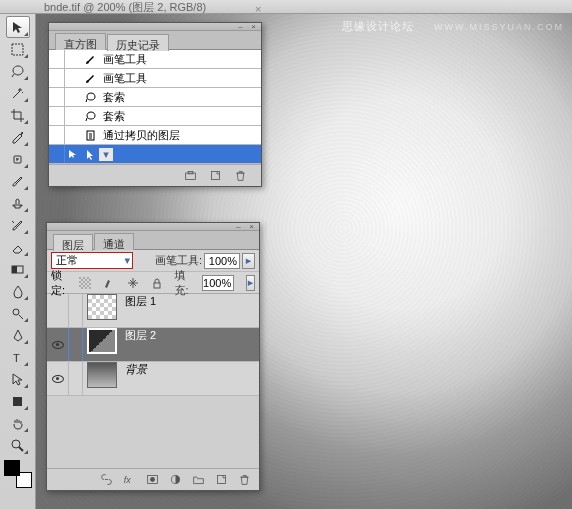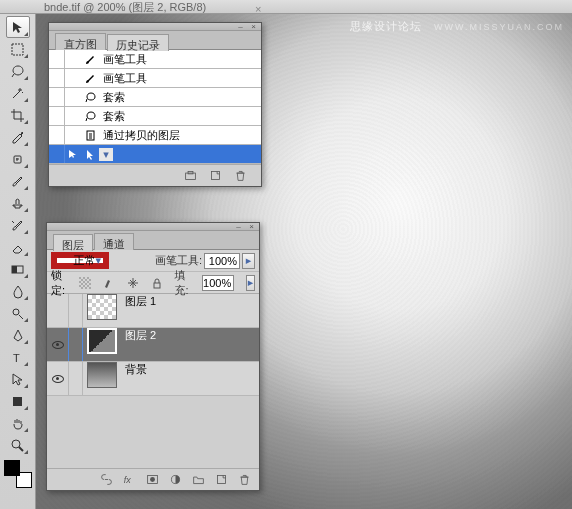--- a/index.html
+++ b/index.html
@@ -2,21 +2,21 @@
 <html><head>
 <meta charset="utf-8">
 <style>
 *{box-sizing:border-box;margin:0;padding:0;font-family:"Microsoft YaHei",sans-serif;font-size:11px;user-select:none}
 body{width:572px;height:509px;background:#888;position:relative;overflow:hidden}
 .canvas-bg{position:absolute;inset:0;background:radial-gradient(ellipse 420px 420px at 70% 40%,#f4f4f4 0%,#e8e8e8 25%,#c8c8c8 45%,#999 60%,#707070 80%);filter:contrast(1.05)}
 .canvas-bg::before{content:"";position:absolute;inset:0;background:repeating-radial-gradient(circle at 60% 45%,rgba(0,0,0,.015) 0 2px,transparent 2px 4px)}
 .titlebar{position:absolute;top:0;left:0;right:0;height:14px;background:linear-gradient(#dfdfdf,#cdcdcd);border-bottom:1px solid #999;padding-left:44px;color:#666;font-size:10px;line-height:14px}
 .doc-tab-close{position:absolute;left:255px;top:2px;width:9px;height:9px;color:#888}
 .watermark{position:absolute;top:18px;right:8px;font-size:13px;color:rgba(255,255,255,.75);letter-spacing:1px}
-.watermark .sub{font-size:9px;letter-spacing:2px;opacity:.65;margin-left:12px}
+.watermark .sub{font-size:9px;letter-spacing:2px;opacity:.65;margin-left:20px}
 .toolbox{position:absolute;left:0;top:14px;bottom:0;width:36px;background:linear-gradient(#d8d8d8,#cfcfcf);border-right:1px solid #999;display:flex;flex-direction:column;align-items:center;padding-top:2px;gap:0}
 .tool{width:24px;height:22px;display:flex;align-items:center;justify-content:center;color:#333;position:relative;border:1px solid transparent;border-radius:2px}
 .tool.sel{background:linear-gradient(#fff,#e4e4e4);border-color:#888}
 .tool svg{width:15px;height:15px}
 .tool .tri{position:absolute;right:1px;bottom:1px;width:0;height:0;border:2px solid transparent;border-right-color:#555;border-bottom-color:#555}
 .swatches{width:28px;height:28px;position:relative;margin-top:4px}
 .sw{position:absolute;width:16px;height:16px;border:1px solid #000}
 .sw.fg{top:0;left:0;background:#000;z-index:2}
 .sw.bg{bottom:0;right:0;background:#fff}
 .panel{position:absolute;background:#d6d6d6;border:1px solid #555;box-shadow:2px 2px 6px rgba(0,0,0,.35)}
@@ -33,21 +33,21 @@
 .hist-ptr{width:16px;display:flex;align-items:center;justify-content:center}
 .hist-ico{width:18px;display:flex;align-items:center;justify-content:center}
 .hist-ico svg{width:13px;height:13px}
 .hist-lbl{padding-left:4px;flex:1}
 .hist-scroll{width:14px;background:#e8e8e8;display:flex;align-items:center;justify-content:center;color:#4a6aa8}
 .panel-footer{height:22px;background:#d0d0d0;border-top:1px solid #aaa;display:flex;justify-content:flex-end;align-items:center;gap:12px;padding-right:14px;color:#555}
 .panel-footer svg{width:13px;height:13px}
 .layers-panel{top:222px;left:46px;width:214px}
 .hist-panel{top:22px;left:48px;width:214px}
 .opt-row{height:22px;display:flex;align-items:center;background:#d6d6d6;padding:0 4px;gap:2px;border-bottom:1px solid #bbb}
-.blend-select{width:58px;height:17px;background:#fff;border:6px solid #b91c1c;padding-left:4px;display:flex;align-items:center;justify-content:flex-end;padding-right:2px}
+.blend-select{width:82px;height:17px;background:#fff;border:1px solid #b91c1c;padding-left:4px;display:flex;align-items:center;justify-content:space-between;padding-right:2px}
 .opt-lbl{color:#333;margin-left:auto}
 .pct-input{width:36px;height:16px;background:#fff;border:1px solid #888;text-align:right;padding-right:2px;line-height:14px}
 .pct-btn{width:13px;height:16px;background:linear-gradient(#f4f4f4,#d8d8d8);border:1px solid #888;text-align:center;line-height:12px;color:#4a6aa8}
 .lock-row{height:22px;display:flex;align-items:center;padding:0 4px;gap:12px;border-bottom:1px solid #aaa}
 .lock-ico{width:16px;height:16px;display:flex;align-items:center;justify-content:center;color:#555}
 .lock-ico svg{width:12px;height:12px}
 .layer-list{background:#d6d6d6}
 .layer-row{height:34px;display:flex;align-items:flex-start;border-bottom:1px solid #b8b8b8}
 .layer-row.sel{background:#737373;color:#fff}
 .vis-col{width:22px;height:100%;border-right:1px solid #b8b8b8;display:flex;align-items:center;justify-content:center}
@@ -368,21 +368,21 @@
         <div class="link-col"></div>
         <div class="thumb dark"></div>
         <div class="layer-name" style="">图层 2</div>
       </div>
       <div class="layer-row">
         <div class="vis-col">
           <div class="eye"></div>
         </div>
         <div class="link-col"></div>
         <div class="thumb bw"></div>
-        <div class="layer-name" style="">背景</div>
+        <div class="layer-name" style="font-style:italic">背景</div>
       </div>
     </div>
   <div class="empty-layers"></div>
   <div class="layers-footer">
     <svg viewBox="0 0 16 16">
         <path d="M5 8a3 3 0 010-6h2M11 8a3 3 0 010 6H9M6 8h4" fill="none" stroke="currentColor"></path>
       </svg>
     <svg viewBox="0 0 16 16">
         <text x="1" y="12" font-size="10" font-style="italic" fill="currentColor">fx</text>
       </svg>

